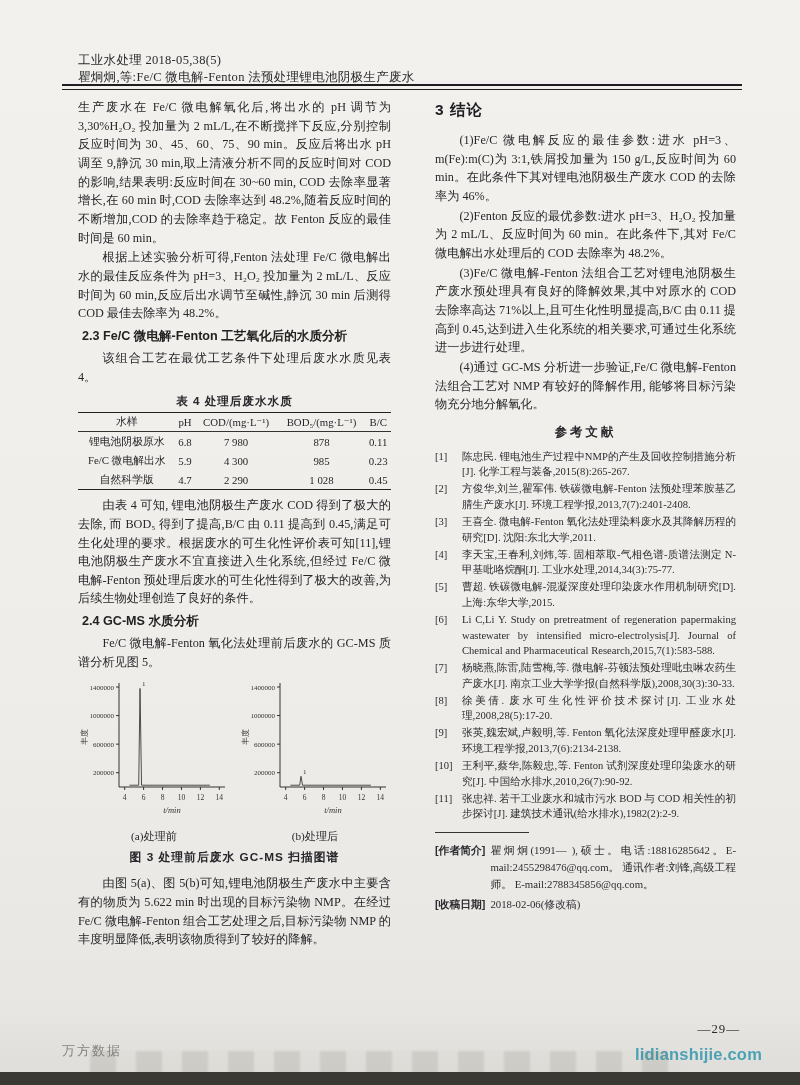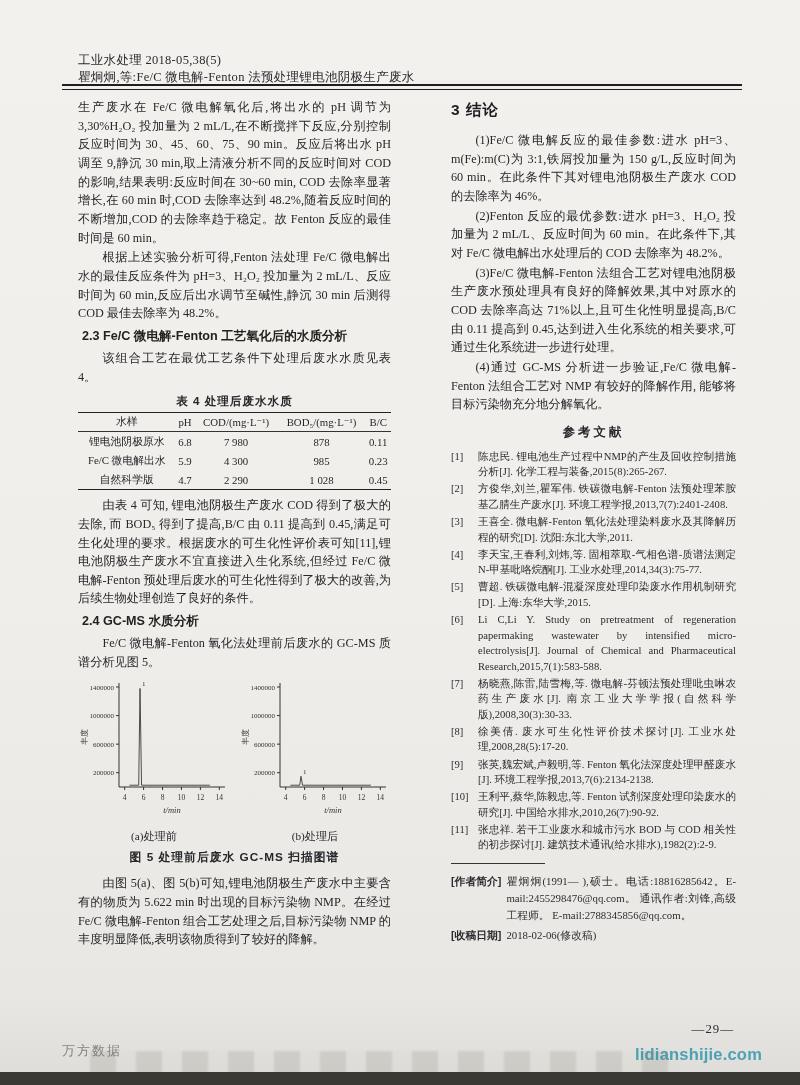--- a/index.html
+++ b/index.html
@@ -19,21 +19,21 @@
     display:flex;justify-content:space-between;align-items:baseline;
     font-size:12.5px;letter-spacing:.3px;color:#2b2b2f;flex-direction:column;
   }
   .header-rule{
     position:absolute;top:84px;left:62px;right:58px;height:2.5px;
     border-top:2.4px solid #1f1f22;border-bottom:1.2px solid #1f1f22;
   }
   
   .columns{
     position:absolute;top:98px;left:78px;right:64px;bottom:60px;
-    display:flex;gap:24px;
+    display:flex;gap:8px;
   }
   .col-left{width:313px;flex:none;}
   .col-right{flex:1;min-width:0;margin-left:36px;}
   .p{font-size:12.2px;line-height:1.53;text-align:justify;margin:0 0 1px 0;}
   .indent{text-indent:2em;}
   .h-sub{
     font-family:"Liberation Sans","DejaVu Sans",sans-serif;
     font-weight:700;font-size:12.6px;margin:5px 0 4px 4px;color:#222;
   }
   .h-main{
@@ -70,21 +70,21 @@
   }
   .ref{display:flex;font-size:10.6px;line-height:1.47;margin-bottom:1.5px;color:#2c2c30;}
   .ref .rid{flex:none;width:27px;}
   .ref .rtxt{flex:1;text-align:justify;}
   
   .author-rule{width:94px;border-top:1.2px solid #333;margin:10px 0 9px 0;}
   .meta{display:flex;font-size:10.8px;line-height:1.6;margin-bottom:2px;color:#2c2c30;}
   .meta .lbl{flex:none;font-family:"Liberation Sans","DejaVu Sans",sans-serif;font-weight:700;margin-right:5px;}
   .meta .mtxt{flex:1;text-align:justify;}
   
-  .pageno{position:absolute;right:66px;bottom:48px;font-size:12.8px;color:#2c2c30;letter-spacing:1px;}
+  .pageno{position:absolute;right:60px;bottom:48px;font-size:12.8px;color:#2c2c30;letter-spacing:1px;}
   .website{
     position:absolute;right:38px;bottom:21px;
     font-family:"Liberation Sans","DejaVu Sans",sans-serif;
     font-weight:700;font-size:16.5px;color:#4aa2b4;letter-spacing:.2px;
   }
   .wanfang{position:absolute;left:62px;bottom:25px;font-size:13px;color:#84837f;letter-spacing:2px;}
   .scan-smudge{
     position:absolute;left:90px;right:120px;bottom:12px;height:22px;opacity:.45;
     background:repeating-linear-gradient(90deg,rgba(105,103,96,.35) 0 26px,rgba(105,103,96,.04) 26px 46px);
     filter:blur(1px);
@@ -205,21 +205,21 @@
               <line x1="141.32142857142858" y1="112" x2="141.32142857142858" y2="115" stroke="#333" stroke-width="1"></line>
               <text x="141.32142857142858" y="125" text-anchor="middle" font-size="7.5">14</text>
               <text x="94" y="138" text-anchor="middle" font-size="8.5" font-style="italic">t/min</text>
               <text transform="translate(9 62) rotate(-90)" text-anchor="middle" font-size="8">丰度</text>
               <path d="M51.410714285714285 110.21428571428571 L60.70464285714286 110.21428571428571 L62.02964285714286 101.28571428571429 L63.54392857142857 110.21428571428571 L131.85714285714286 110.21428571428571" fill="none" stroke="#3a3a3a" stroke-width="0.9" stroke-linejoin="round"></path>
               <text x="64.02964285714286" y="98.78571428571429" font-size="7">1</text>
             </svg>
           <div class="chart-caption">(b)处理后</div>
         </div>
       </div>
-      <div class="fig-caption">图 5  处理前后废水 GC-MS 扫描图谱</div>
+      <div class="fig-caption">图 3  处理前后废水 GC-MS 扫描图谱</div>
 
       <p class="p indent">由图 5(a)、图 5(b)可知,锂电池阴极生产废水中主要含有的物质为 5.622 min 时出现的目标污染物 NMP。在经过 Fe/C 微电解-Fenton 组合工艺处理之后,目标污染物 NMP 的丰度明显降低,表明该物质得到了较好的降解。</p>
     </div>
 
     <div class="col-right">
       <div class="h-main">3  结论</div>
       <p class="p indent">(1)Fe/C 微电解反应的最佳参数:进水 pH=3、m(Fe):m(C)为 3:1,铁屑投加量为 150 g/L,反应时间为 60 min。在此条件下其对锂电池阴极生产废水 COD 的去除率为 46%。</p>
       <p class="p indent">(2)Fenton 反应的最优参数:进水 pH=3、H₂O₂ 投加量为 2 mL/L、反应时间为 60 min。在此条件下,其对 Fe/C 微电解出水处理后的 COD 去除率为 48.2%。</p>
       <p class="p indent">(3)Fe/C 微电解-Fenton 法组合工艺对锂电池阴极生产废水预处理具有良好的降解效果,其中对原水的 COD 去除率高达 71%以上,且可生化性明显提高,B/C 由 0.11 提高到 0.45,达到进入生化系统的相关要求,可通过生化系统进一步进行处理。</p>
       <p class="p indent">(4)通过 GC-MS 分析进一步验证,Fe/C 微电解-Fenton 法组合工艺对 NMP 有较好的降解作用, 能够将目标污染物充分地分解氧化。</p>

